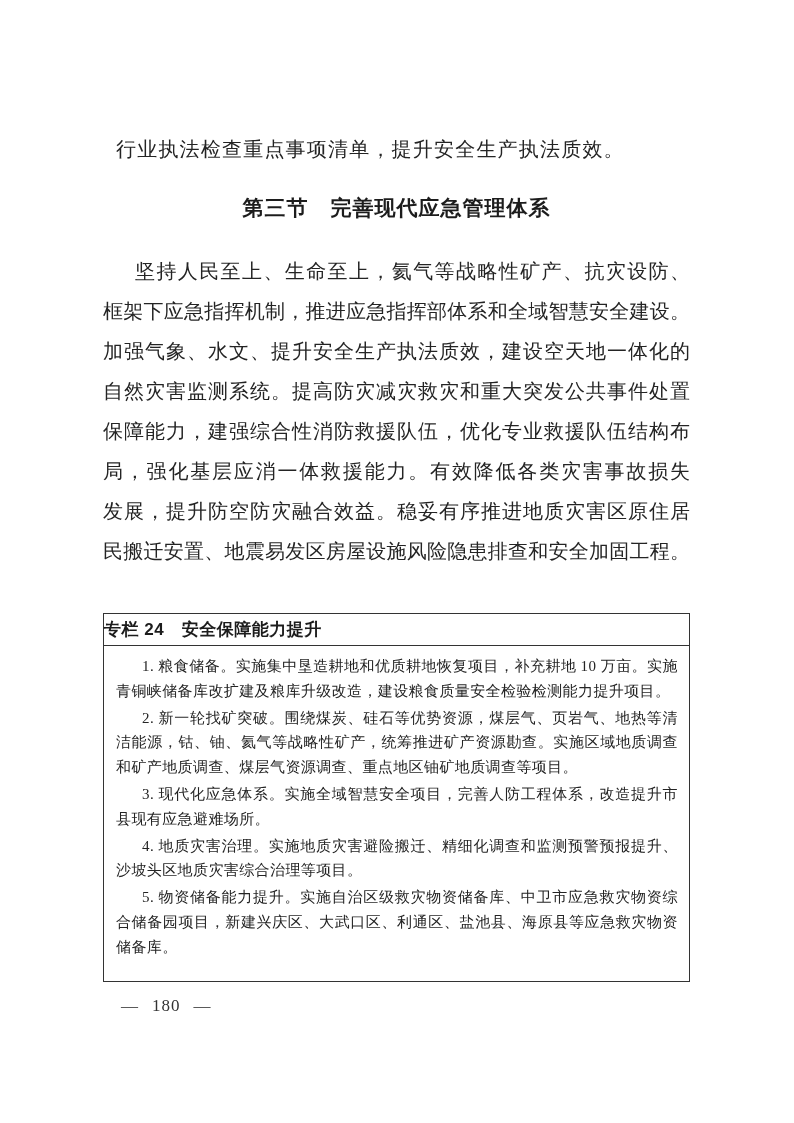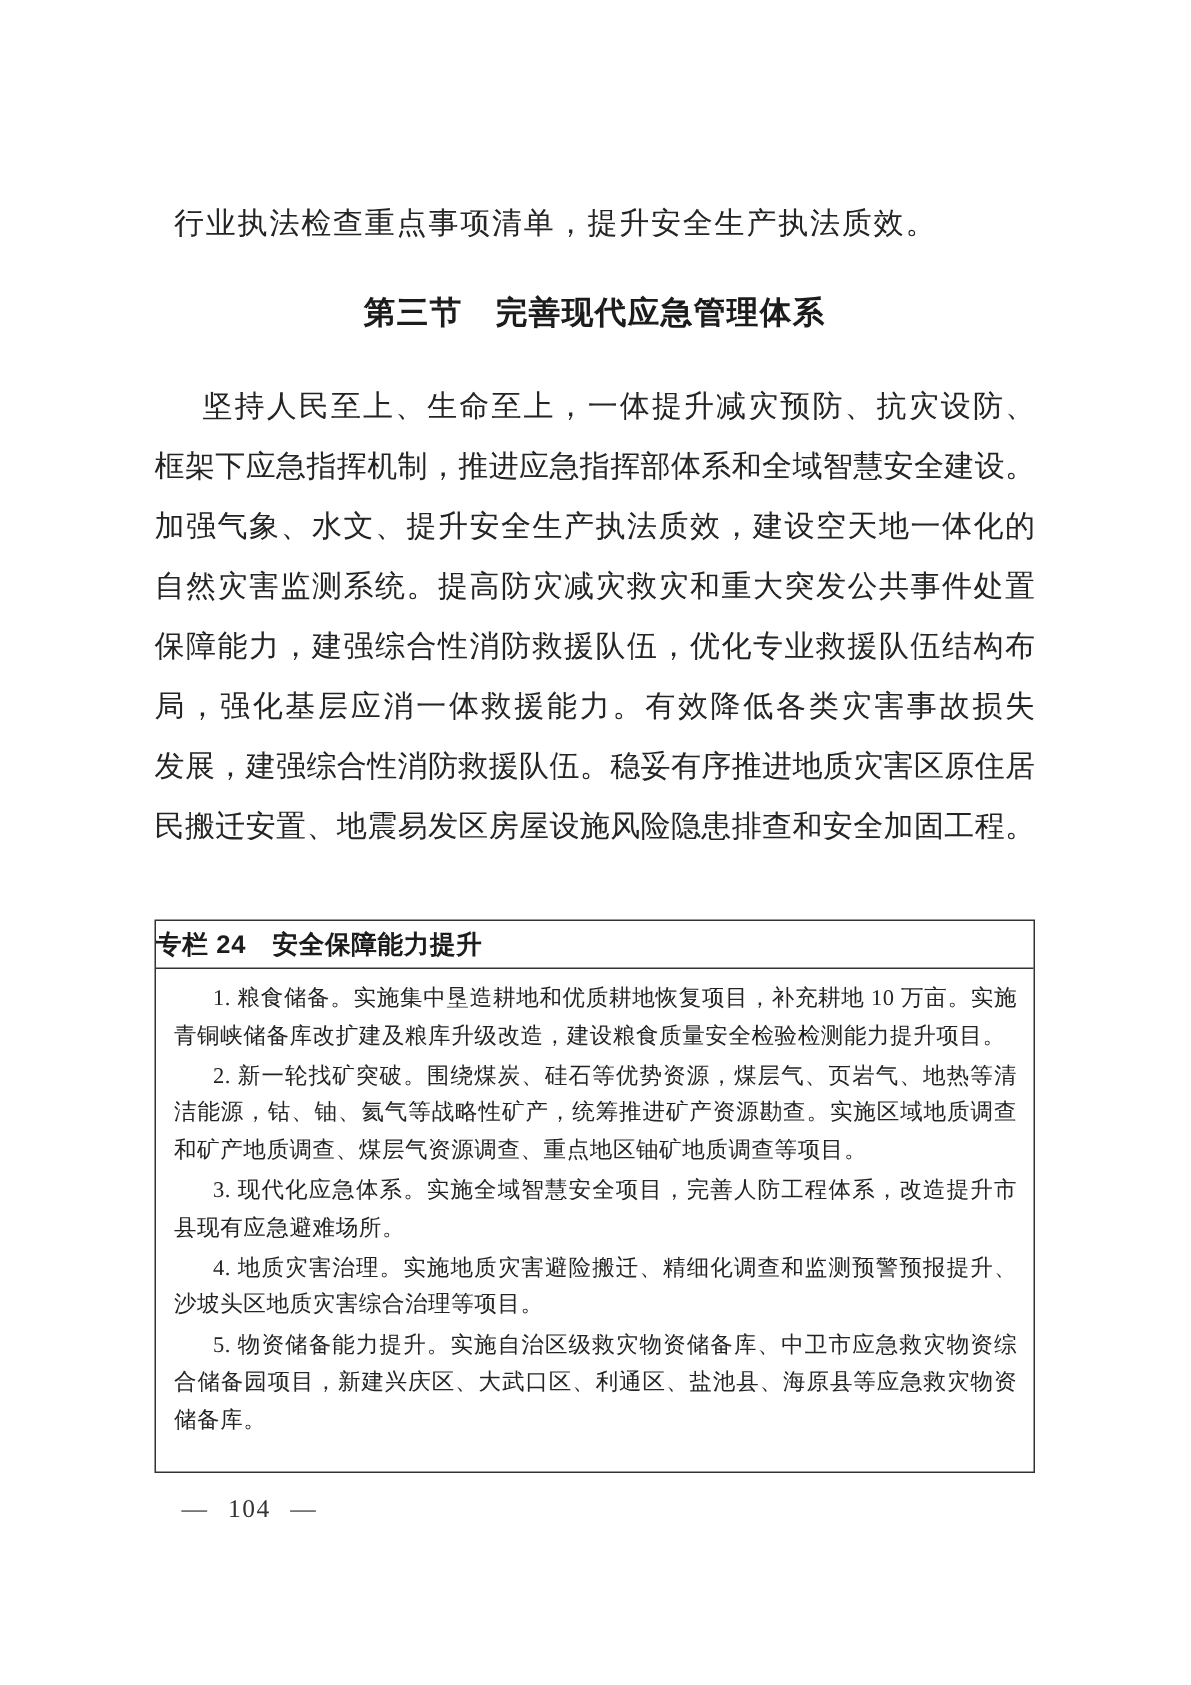--- a/index.html
+++ b/index.html
@@ -113,40 +113,40 @@
 </head>
 <body>
 
 <div class="page">
 
   <div class="cont-line">行业执法检查重点事项清单，提升安全生产执法质效。</div>
 
   <div class="heading">第三节　完善现代应急管理体系</div>
 
   <div class="para">
-    <div class="pline first">坚持人民至上、生命至上，一体提升减灾预防、抗灾设防、</div>
+    <div class="pline first">坚持人民至上、生命至上，氦气等战略性矿产、抗灾设防、</div>
     <div class="pline">框架下应急指挥机制，推进应急指挥部体系和全域智慧安全建设。</div>
     <div class="pline">加强气象、水文、提升安全生产执法质效，建设空天地一体化的</div>
     <div class="pline">自然灾害监测系统。提高防灾减灾救灾和重大突发公共事件处置</div>
     <div class="pline">保障能力，建强综合性消防救援队伍，优化专业救援队伍结构布</div>
     <div class="pline">局，强化基层应消一体救援能力。有效降低各类灾害事故损失</div>
-    <div class="pline">发展，建强综合性消防救援队伍。稳妥有序推进地质灾害区原住居</div>
+    <div class="pline">发展，提升防空防灾融合效益。稳妥有序推进地质灾害区原住居</div>
     <div class="pline">民搬迁安置、地震易发区房屋设施风险隐患排查和安全加固工程。</div>
   </div>
 
   <div class="panel">
     <div class="panel-title">专栏 24　安全保障能力提升</div>
     <div class="panel-body">
       <p class="pitem">1. 粮食储备。实施集中垦造耕地和优质耕地恢复项目，补充耕地 10 万亩。实施青铜峡储备库改扩建及粮库升级改造，建设粮食质量安全检验检测能力提升项目。</p>
       <p class="pitem">2. 新一轮找矿突破。围绕煤炭、硅石等优势资源，煤层气、页岩气、地热等清洁能源，钴、铀、氦气等战略性矿产，统筹推进矿产资源勘查。实施区域地质调查和矿产地质调查、煤层气资源调查、重点地区铀矿地质调查等项目。</p>
       <p class="pitem">3. 现代化应急体系。实施全域智慧安全项目，完善人防工程体系，改造提升市县现有应急避难场所。</p>
       <p class="pitem">4. 地质灾害治理。实施地质灾害避险搬迁、精细化调查和监测预警预报提升、沙坡头区地质灾害综合治理等项目。</p>
       <p class="pitem">5. 物资储备能力提升。实施自治区级救灾物资储备库、中卫市应急救灾物资综合储备园项目，新建兴庆区、大武口区、利通区、盐池县、海原县等应急救灾物资储备库。</p>
     </div>
   </div>
 
   <div class="footer">
     <span>—</span>
-    <span class="num">104</span>
+    <span class="num">180</span>
     <span>—</span>
   </div>
 
 </div>
 
 </body></html>

